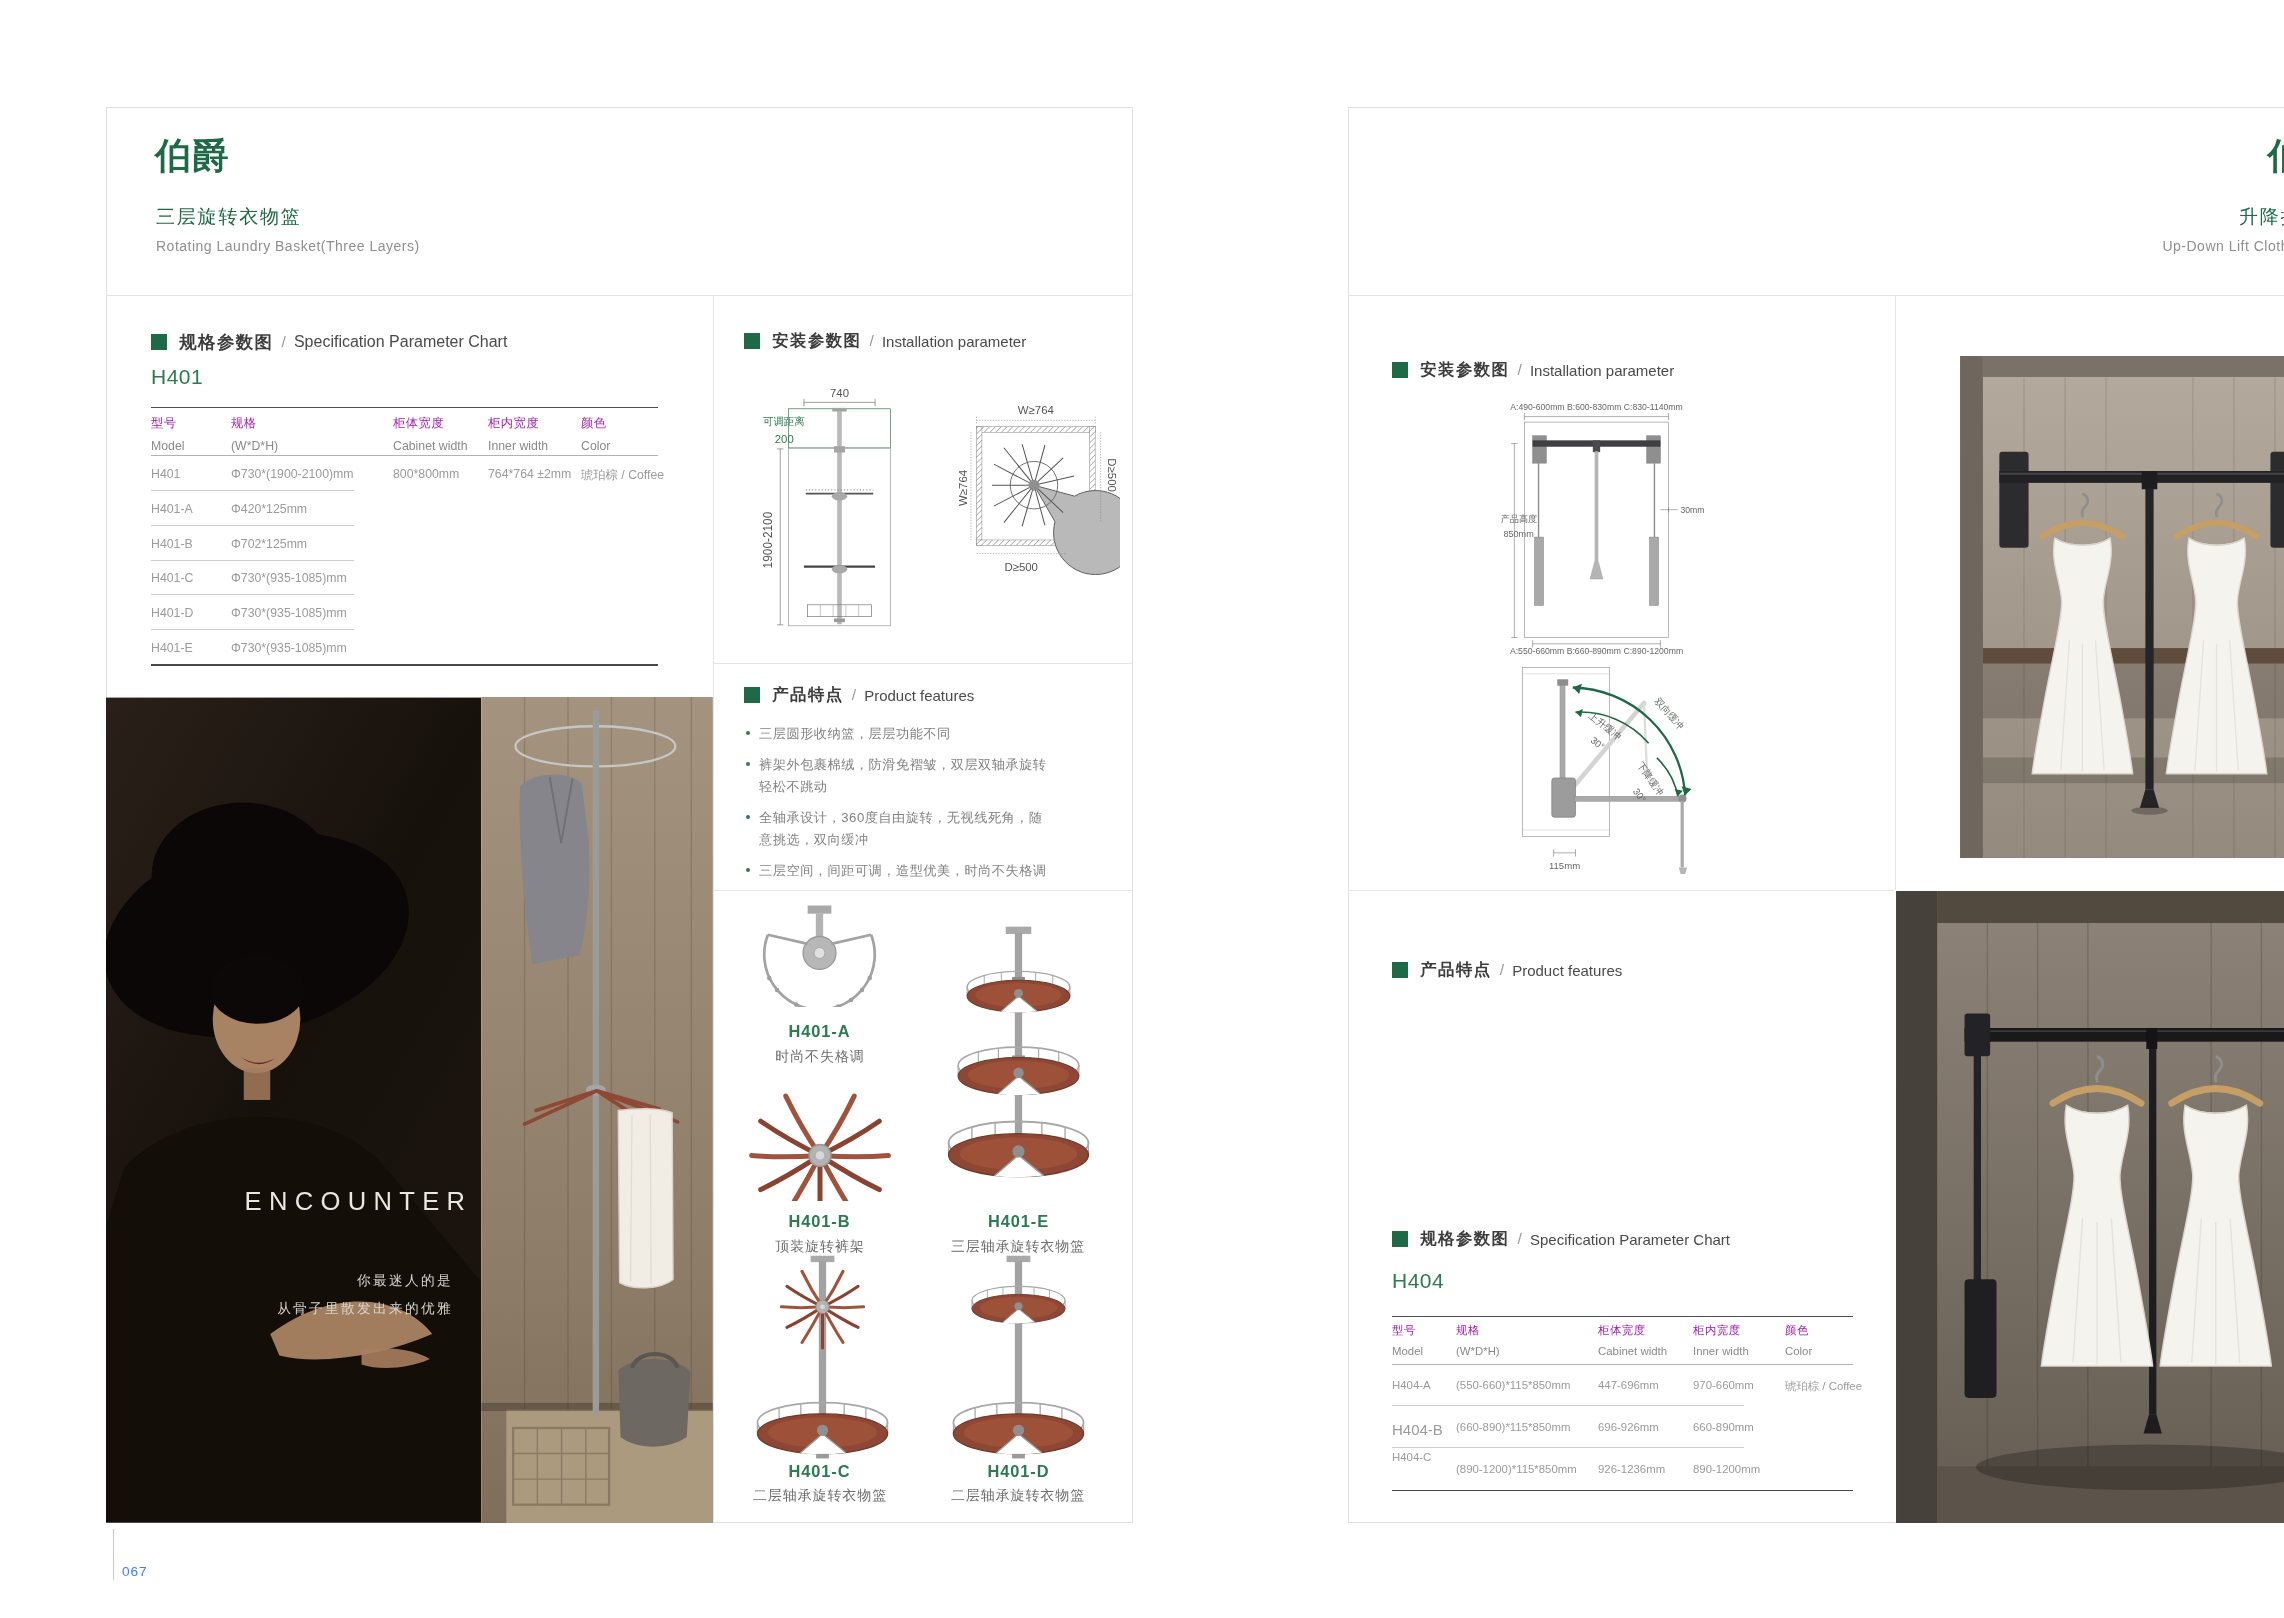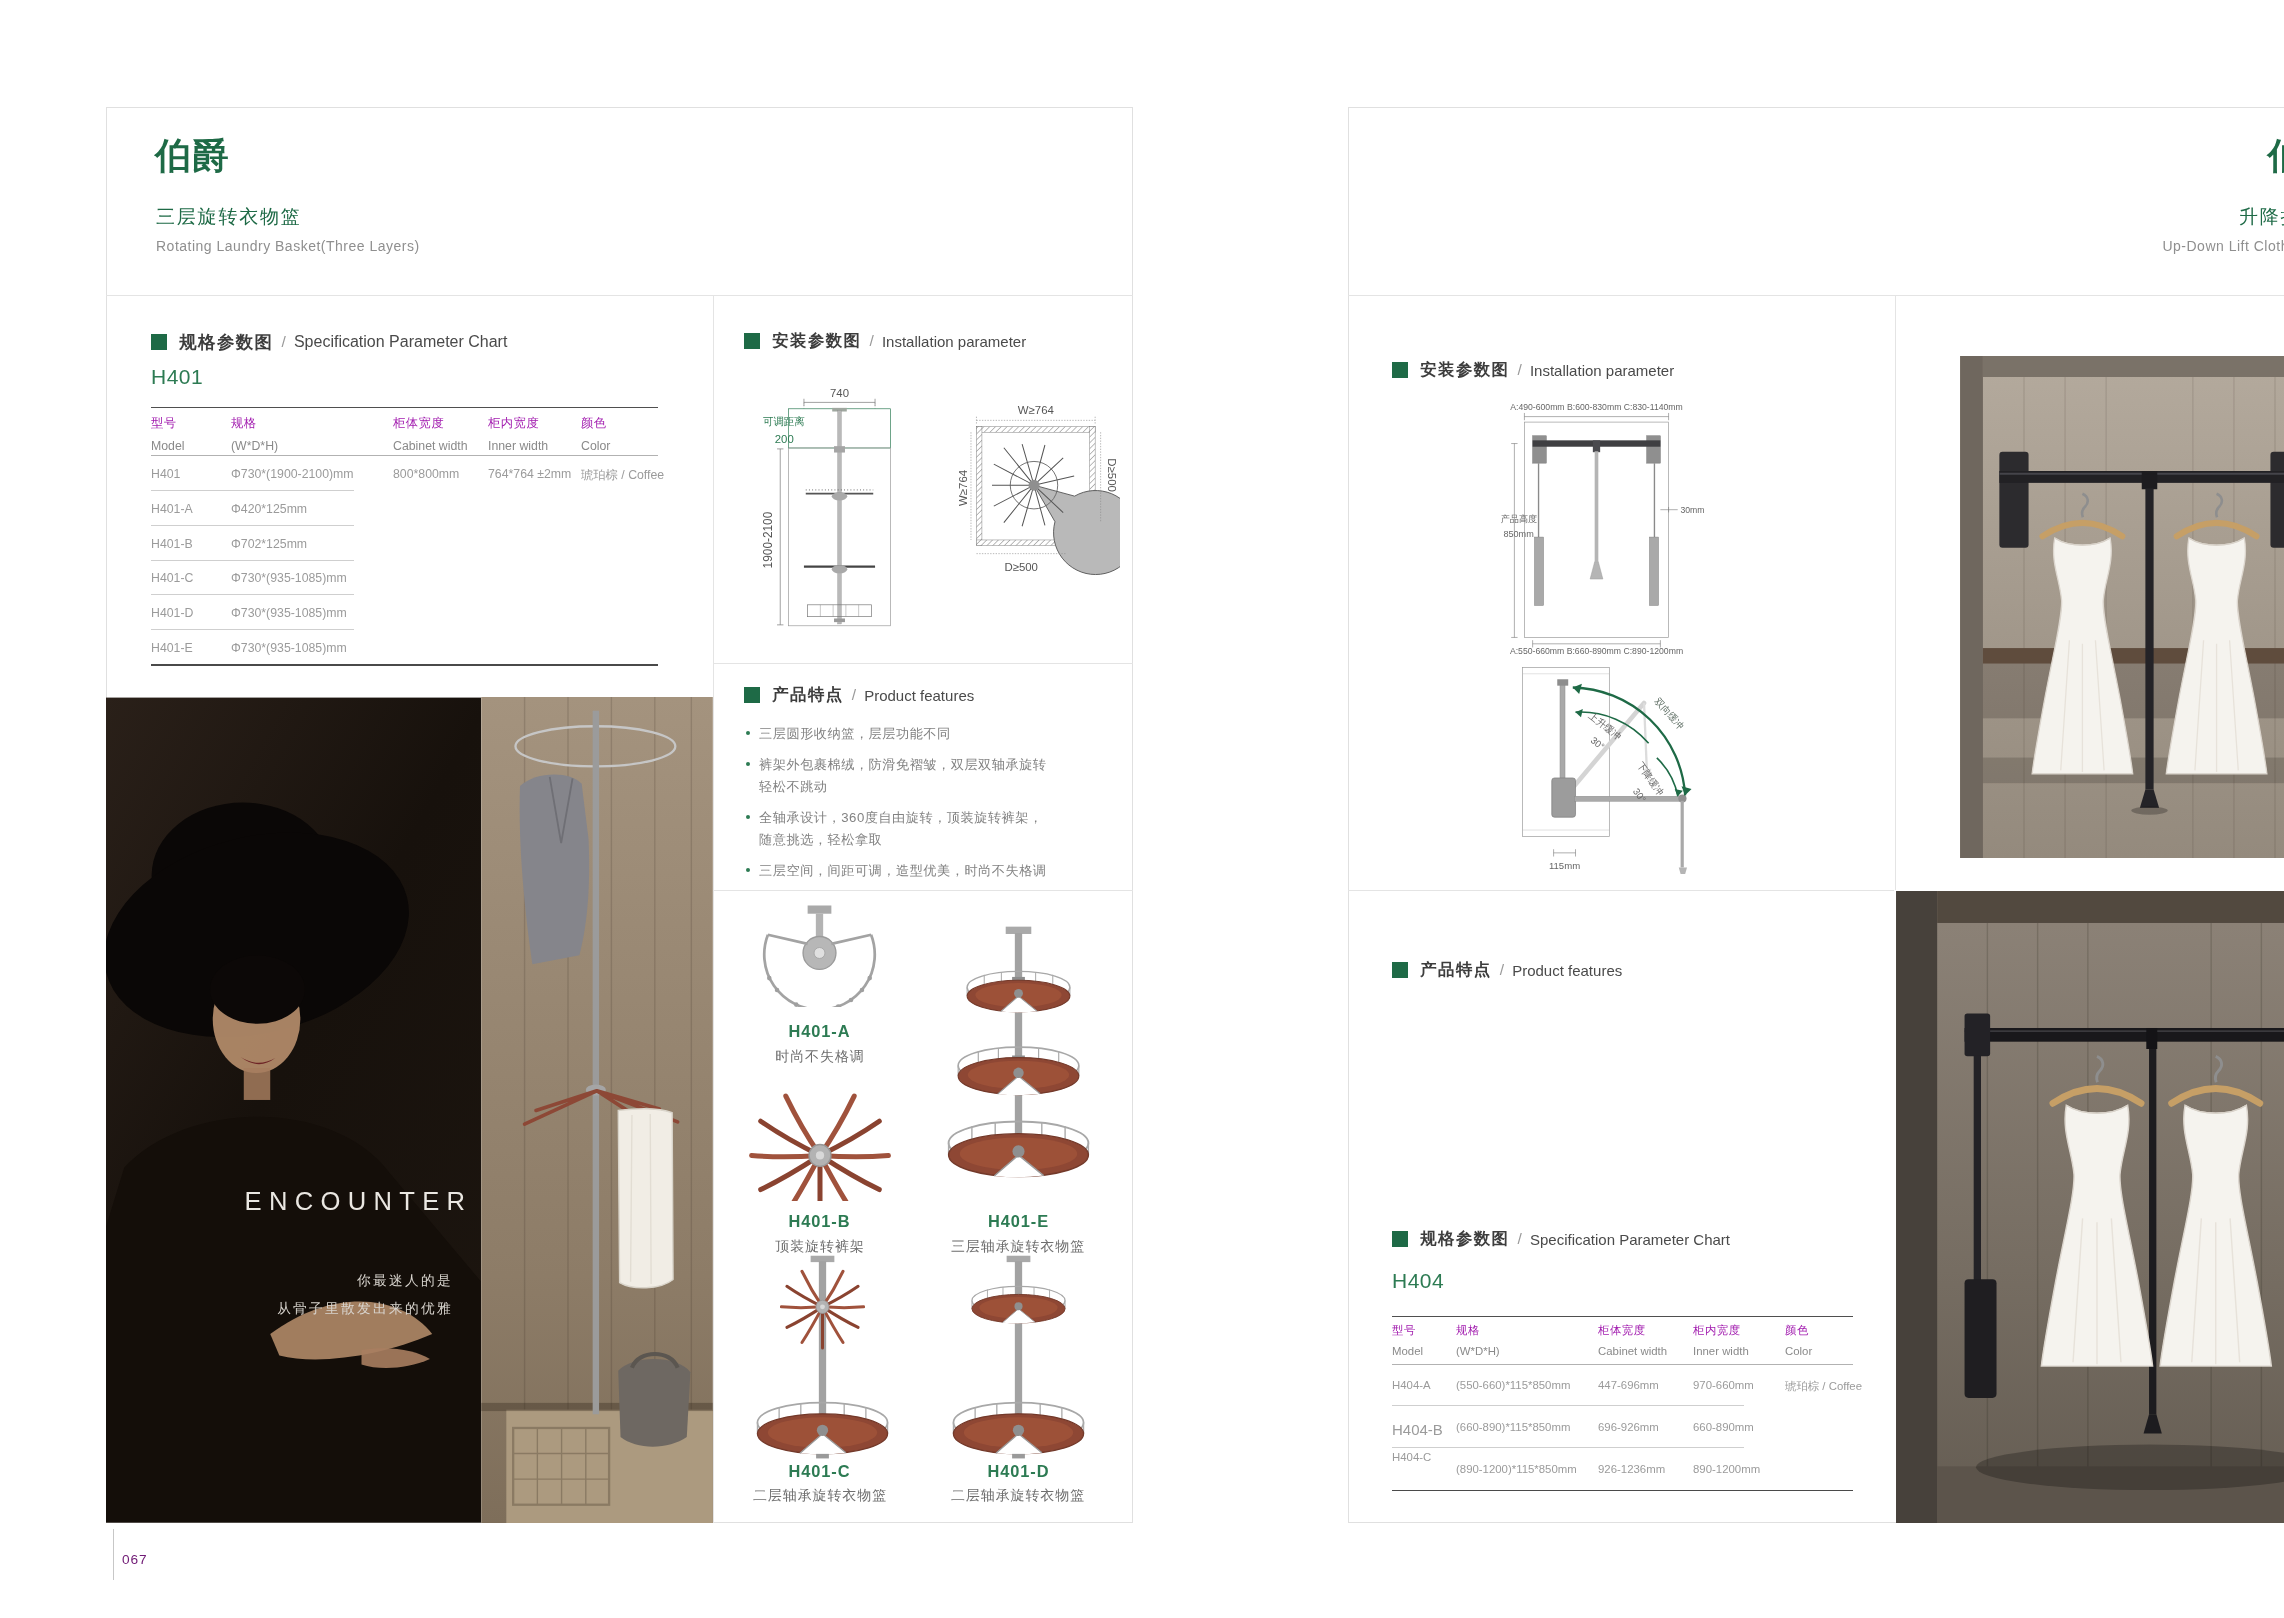--- a/index.html
+++ b/index.html
@@ -28,21 +28,21 @@
   .hcell .l1{font-size:12.3px;color:#a21caf;letter-spacing:0.5px;}
   .hcell .l2{font-size:12.3px;color:#8a8a8a;margin-top:6.4px;}
   .trow{position:absolute;left:0;width:100%;}
   .trow .sep{position:absolute;left:0;bottom:0;height:0.9px;background:#cfcfcf;}
   .cell{position:absolute;font-size:12.3px;color:#9b9b9b;white-space:nowrap;}
   .feat{display:flex;margin-bottom:10px;}
   .feat .dot{flex:0 0 auto;width:4.1px;height:4.1px;border-radius:50%;background:var(--accL);margin-top:7.8px;margin-right:9px;}
   .feat .tx{font-size:13.2px;color:#828282;line-height:1.62;letter-spacing:0.5px;}
   .plabel{font-size:16.4px;color:var(--accL);font-weight:600;text-align:center;letter-spacing:0.9px;}
   .psub{font-size:14px;color:#6e6e6e;text-align:center;letter-spacing:0.9px;}
-  .pagenum{font-size:13.7px;color:#701a75;letter-spacing:0.9px;}
+  .pagenum{font-size:13.7px;color:#3b82f6;letter-spacing:0.9px;margin-top:12px;}
   .pageline{position:absolute;width:0.9px;height:51px;background:#c7c7c7;}
   .encounter{font-size:25.6px;color:#eae7e2;letter-spacing:7.3px;font-weight:400;text-align:center;}
   .photocap{font-size:13.7px;color:#d8d4ce;letter-spacing:2.3px;text-align:right;}
   svg{display:block;}
   svg text{font-family:"Liberation Sans",sans-serif;}
 </style>
 </head>
 <body>
 
 <div id="stage">
@@ -282,21 +282,21 @@
     <div class="feat">
         <div class="dot"></div>
         <div class="tx" style="width:292px;">三层圆形收纳篮，层层功能不同</div>
       </div>
     <div class="feat">
         <div class="dot"></div>
         <div class="tx" style="width:292px;">裤架外包裹棉绒，防滑免褶皱，双层双轴承旋转轻松不跳动</div>
       </div>
     <div class="feat">
         <div class="dot"></div>
-        <div class="tx" style="width:292px;">全轴承设计，360度自由旋转，顶装旋转裤架，随意挑选，轻松拿取</div>
+        <div class="tx" style="width:292px;">全轴承设计，360度自由旋转，无视线死角，随意挑选，双向缓冲</div>
       </div>
     <div class="feat">
         <div class="dot"></div>
         <div class="tx" style="width:292px;">三层空间，间距可调，造型优美，时尚不失格调</div>
       </div>
   </div>
 
   <div class="hline" style="left:713px;top:890px;width:420px;"></div>
 
   <svg class="abs" style="left:751px;top:904px;" width="137" height="103" viewBox="-150 -115 300 225">

